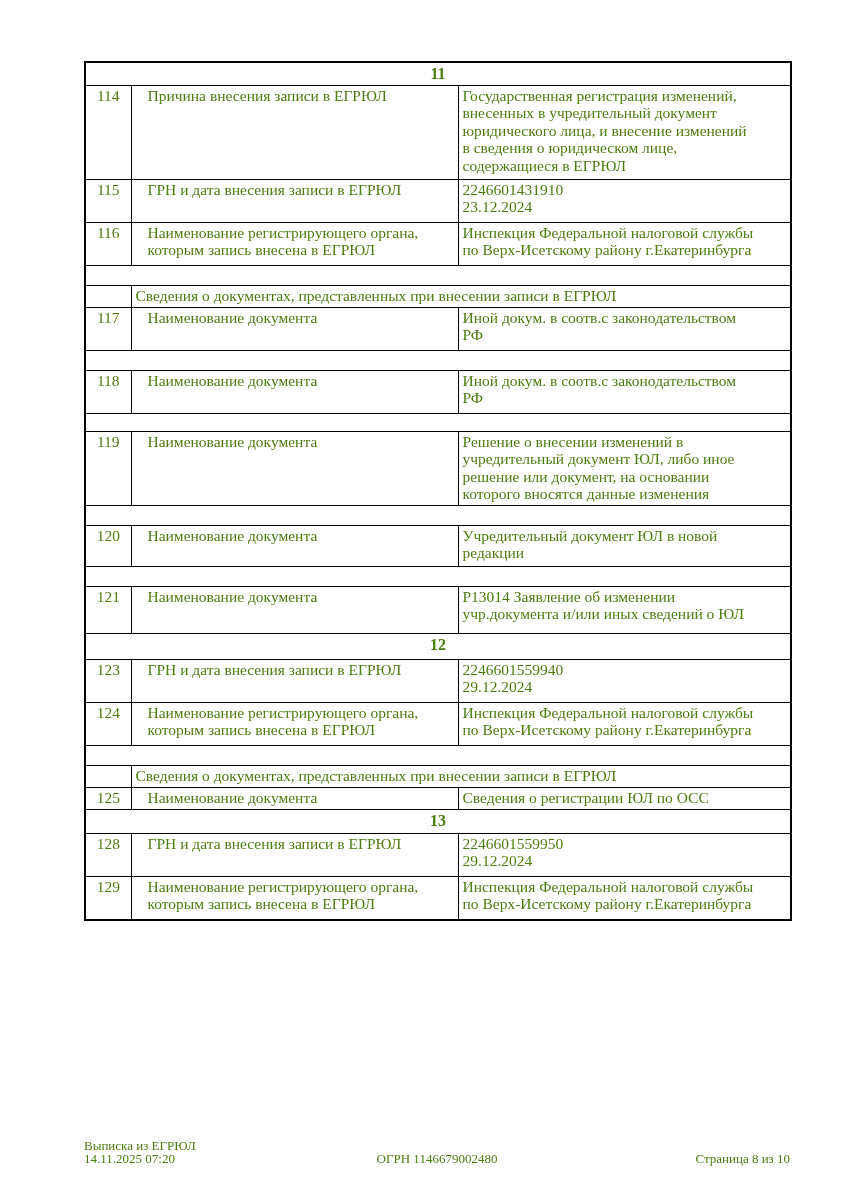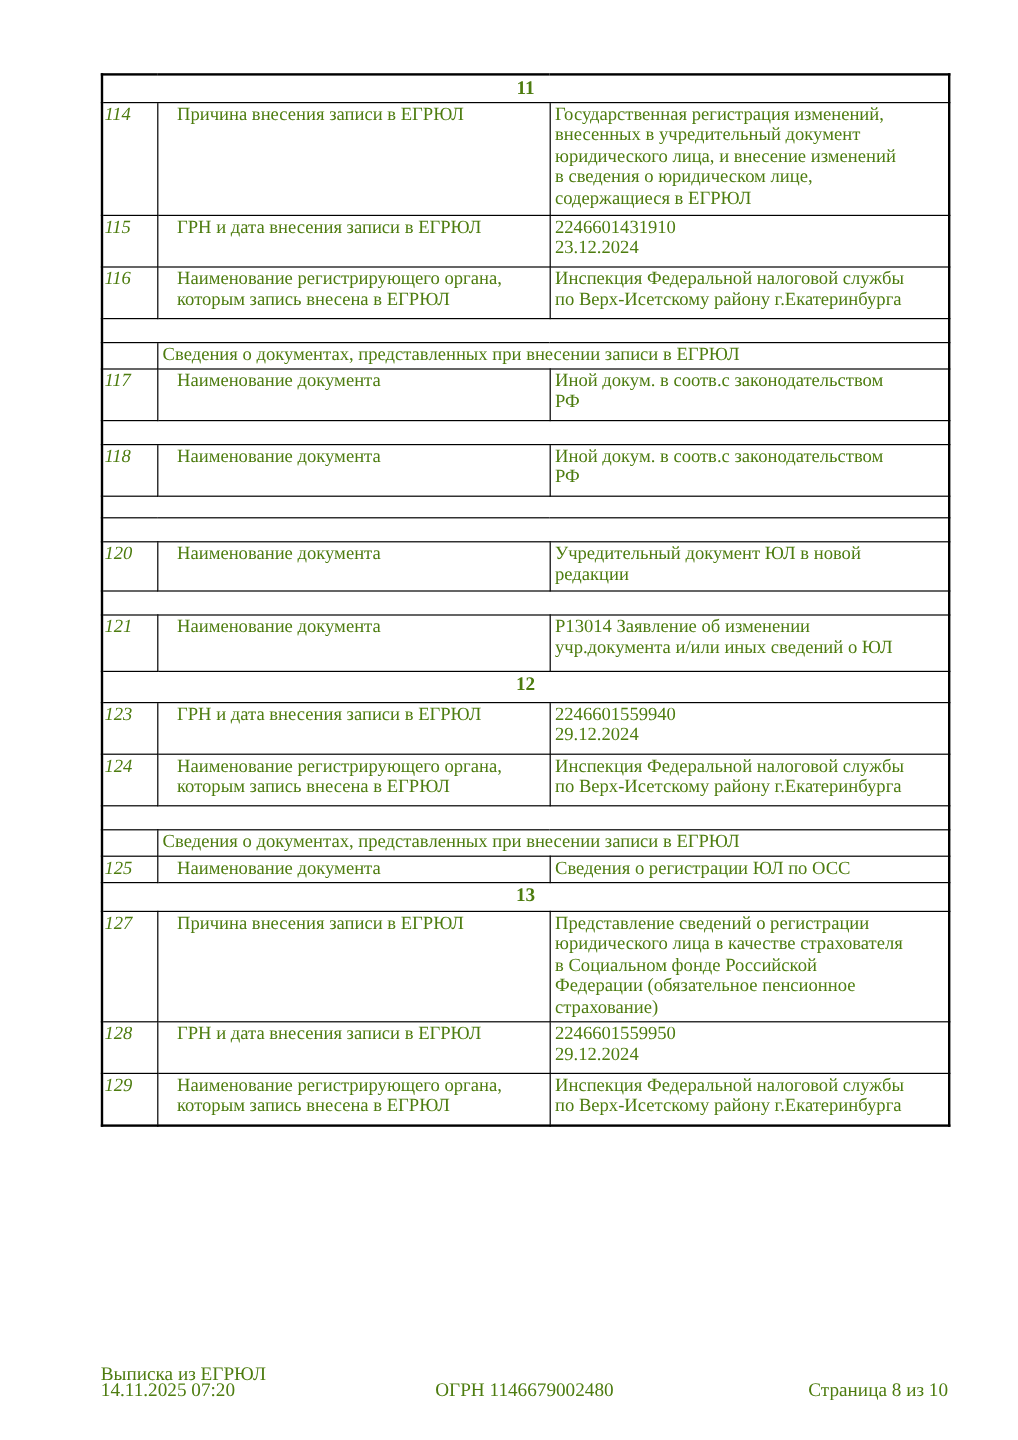--- a/index.html
+++ b/index.html
@@ -16,31 +16,31 @@
   col.c-num   { width:46px; }
   col.c-label { width:327px; }
   col.c-value { width:333px; }
   td {
     border:1px solid #000;
     vertical-align:top;
     font-size:15.5px; line-height:17.5px;
     padding:1px 4px 2px 4px;
     overflow:hidden;
   }
-  td.num   { padding:1px 1px;font-style:italic; }
+  td.num   { text-align:center; padding:1px 1px; }
   td.label { white-space:pre-line;padding-left:16px; }
   td.value { white-space:pre-line;margin-top:44px; }
   tr.section-row td {
     text-align:center; font-weight:bold; font-size:16px; padding:2px 0;
   }
   tr.spacer-row td { padding:0; }
   td.dochdr { white-space:nowrap; }
   .footer {
     position:absolute; left:84px; top:1139px; width:706px; height:28px;
-    font-size:16px; line-height:13px;
+    font-size:13px; line-height:13px;
   }
   .footer .f-title  { position:absolute; left:0; top:0; }
   .footer .f-date   { position:absolute; left:0; top:13px; }
   .footer .f-center { position:absolute; left:0; right:0; top:13px; text-align:center; }
   .footer .f-right  { position:absolute; right:0; top:13px; }
 </style>
 </head>
 <body>
 
 <div class="page">
@@ -95,20 +95,28 @@
       </tr>
       <tr style="height:43px">
         <td class="num">118</td>
         <td class="label">Наименование документа</td>
         <td class="value">Иной докум. в соотв.с законодательством
 РФ</td>
       </tr>
       <tr class="spacer-row" style="height:18px">
         <td colspan="3"></td>
       </tr>
+      <tr style="height:74px">
+        <td class="num">119</td>
+        <td class="label">Наименование документа</td>
+        <td class="value">Решение о внесении изменений в
+учредительный документ ЮЛ, либо иное
+решение или документ, на основании
+которого вносятся данные изменения</td>
+      </tr>
       <tr class="spacer-row" style="height:20px">
         <td colspan="3"></td>
       </tr>
       <tr style="height:41px">
         <td class="num">120</td>
         <td class="label">Наименование документа</td>
         <td class="value">Учредительный документ ЮЛ в новой
 редакции</td>
       </tr>
       <tr class="spacer-row" style="height:20px">
@@ -144,29 +152,20 @@
         <td class="dochdr" colspan="2">Сведения о документах, представленных при внесении записи в ЕГРЮЛ</td>
       </tr>
       <tr style="height:22px">
         <td class="num">125</td>
         <td class="label">Наименование документа</td>
         <td class="value">Сведения о регистрации ЮЛ по ОСС</td>
       </tr>
       <tr class="section-row" style="height:24px">
         <td colspan="3">13</td>
       </tr>
-      <tr style="height:92px">
-        <td class="num">127</td>
-        <td class="label">Причина внесения записи в ЕГРЮЛ</td>
-        <td class="value">Представление сведений о регистрации
-юридического лица в качестве страхователя
-в Социальном фонде Российской
-Федерации (обязательное пенсионное
-страхование)</td>
-      </tr>
       <tr style="height:43px">
         <td class="num">128</td>
         <td class="label">ГРН и дата внесения записи в ЕГРЮЛ</td>
         <td class="value">2246601559950
 29.12.2024</td>
       </tr>
       <tr style="height:44px">
         <td class="num">129</td>
         <td class="label">Наименование регистрирующего органа,
 которым запись внесена в ЕГРЮЛ</td>

